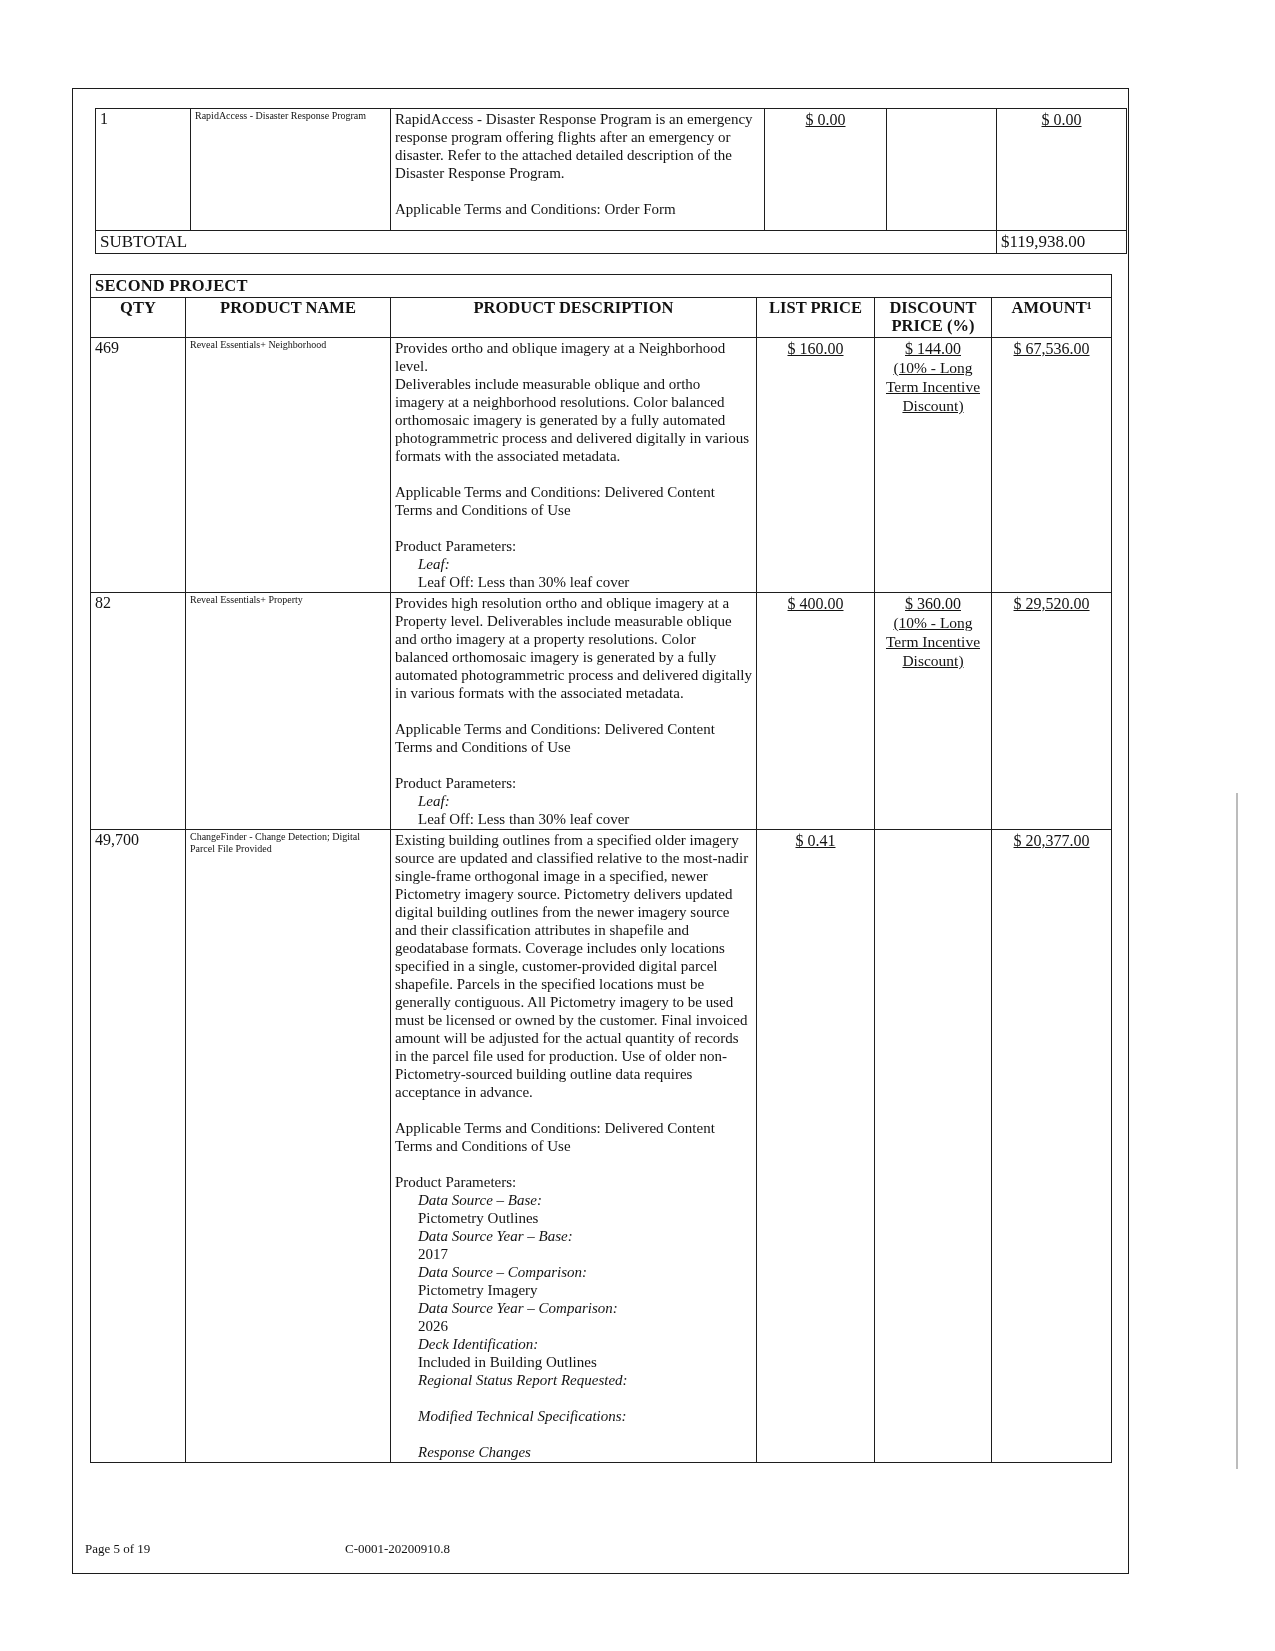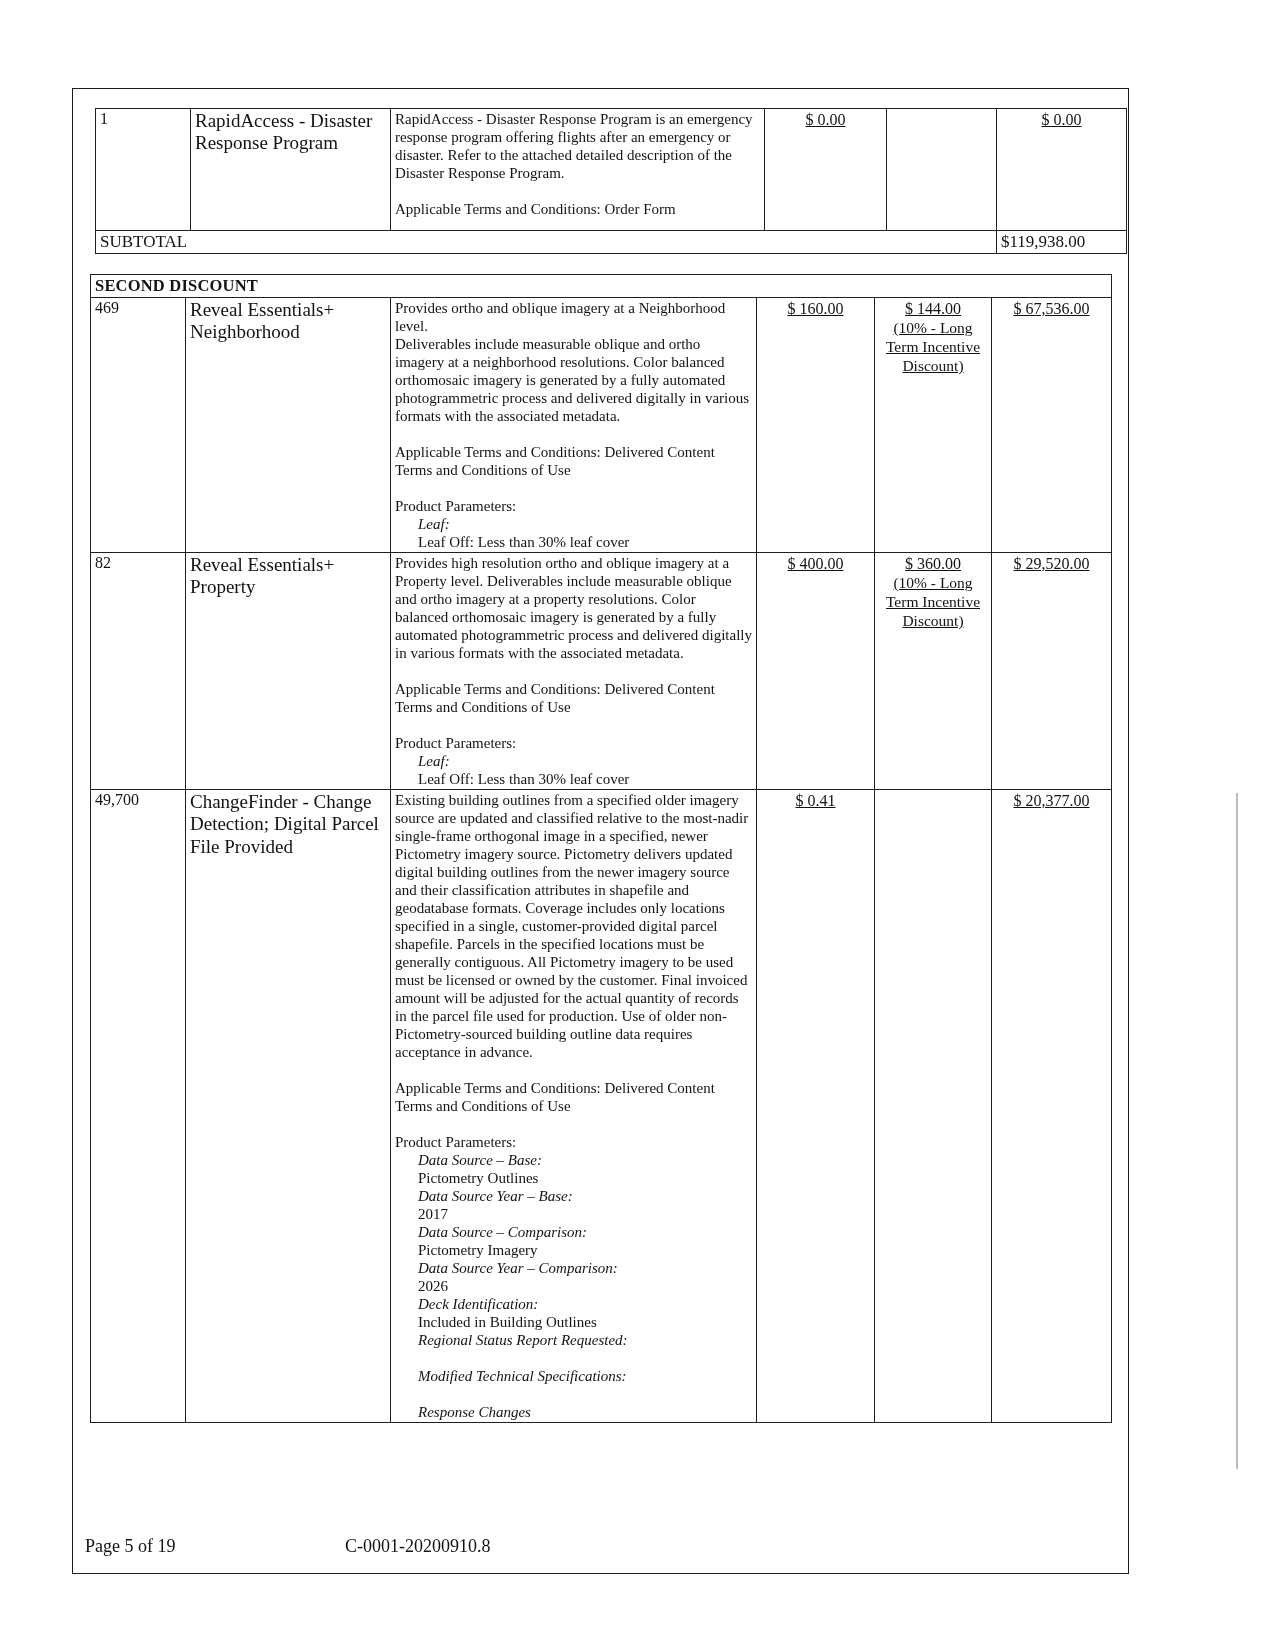--- a/index.html
+++ b/index.html
@@ -47,41 +47,41 @@
   
   th.hcell {
     font-weight: bold;
     font-size: 16.5px;
     text-align: center;
     line-height: 1.12;
     padding: 2px 2px 3px 2px;
   }
   
   td.qty   { font-size: 16px;   padding-left: 3px; }
-  td.pname { font-size: 19px; line-height: 1.18; padding: 1px 2px 1px 3px; }
+  td.pname { font-size: 10px; line-height: 1.18; padding: 1px 2px 1px 3px; }
   td.pdesc { font-size: 15px;   padding: 1px 5px 3px 5px; margin-left: 10px; }
   table.first td.pdesc { min-height: 122px; height: 122px; }
   .ln { line-height: 18px; min-height: 18px; white-space: normal; }
   .ln.blank { height: 18px; }
   .ln.ind { padding-left: 23px; }
   .ln.it  { font-style: italic; }
   td.cnum { text-align: center; font-size: 16px; padding-top: 2px; line-height: 1.25; text-decoration: underline; }
   td.cnum .note { font-size: 15.5px; line-height: 1.22; }
   
   td.sub-label  { text-align: left; font-size: 17px; padding: 0 6px 2px 4px; }
   td.sub-amount { text-align: left; font-size: 17px; padding: 0 5px 2px 4px; }
   
   .footer {
     position: absolute;
     left: 12px;
     right: 30px;
     bottom: 16px;
     display: flex;
     align-items: baseline;
-    font-size: 18px;
+    font-size: 13px;
     margin-top: 40px;
   }
   .footer .f-left   { width: 260px; text-align: left; }
   .footer .f-center { flex: 1; text-align: center; }
   .footer .f-right  { width: 260px; text-align: left; }
   
   .scan-artifact {
     position: absolute;
     left: 1236px;
     top: 793px;
@@ -129,21 +129,29 @@
     <colgroup>
       <col style="width:95px">
         <col style="width:205px">
         <col style="width:366px">
       <col style="width:118px">
         <col style="width:117px">
         <col style="width:120px">
     </colgroup>
     <tbody>
         <tr class="banner-row">
-          <td class="banner-cell" colspan="6">SECOND DISCOUNT</td>
+          <td class="banner-cell" colspan="6">SECOND PROJECT</td>
+        </tr>
+        <tr class="header-row">
+          <th class="hcell">QTY</th>
+          <th class="hcell">PRODUCT NAME</th>
+          <th class="hcell">PRODUCT DESCRIPTION</th>
+          <th class="hcell">LIST PRICE</th>
+          <th class="hcell">DISCOUNT PRICE (%)</th>
+          <th class="hcell">AMOUNT¹</th>
         </tr>
         <tr class="product-row">
           <td class="qty">469</td>
           <td class="pname">Reveal Essentials+ Neighborhood</td>
           <td class="pdesc">
             <div class="ln">Provides ortho and oblique imagery at a Neighborhood level.</div>
             <div class="ln">Deliverables include measurable oblique and ortho imagery at a neighborhood resolutions. Color balanced orthomosaic imagery is generated by a fully automated photogrammetric process and delivered digitally in various formats with the associated metadata.</div>
             <div class="ln blank"></div>
             <div class="ln">Applicable Terms and Conditions: Delivered Content Terms and Conditions of Use</div>
             <div class="ln blank"></div>

